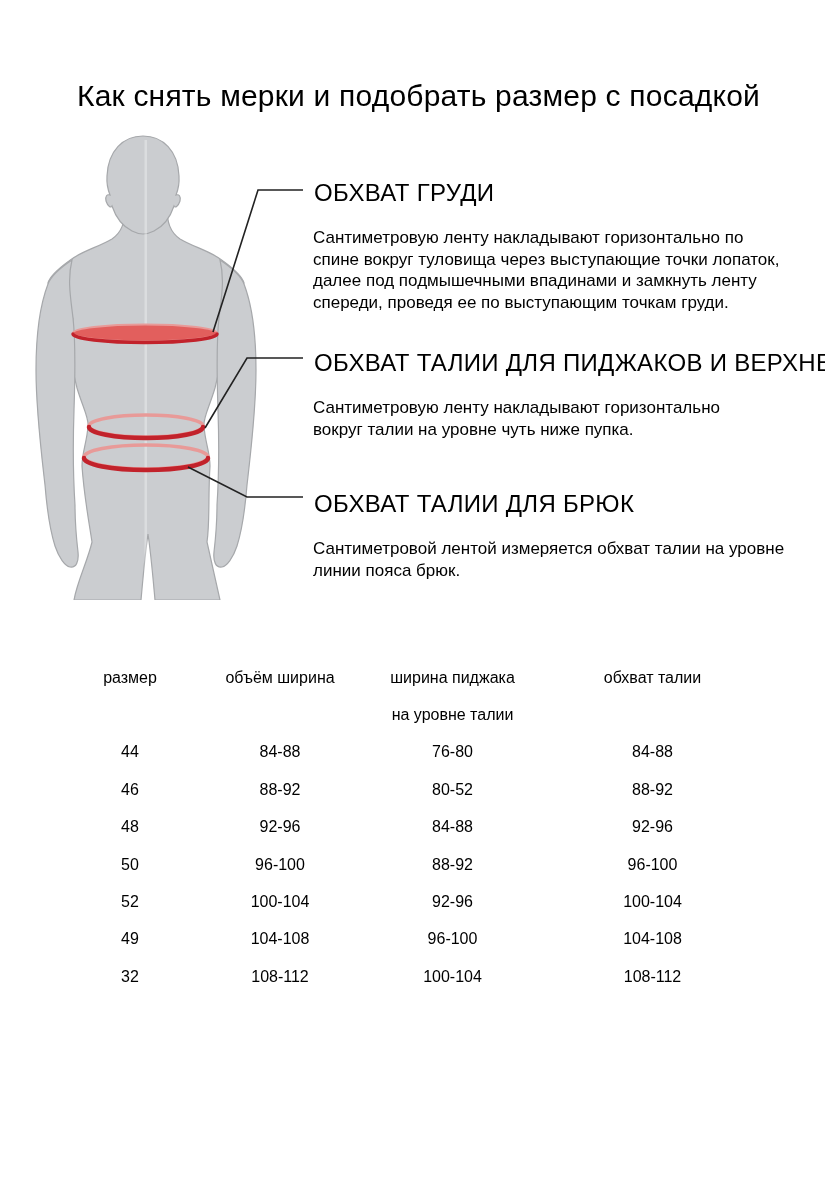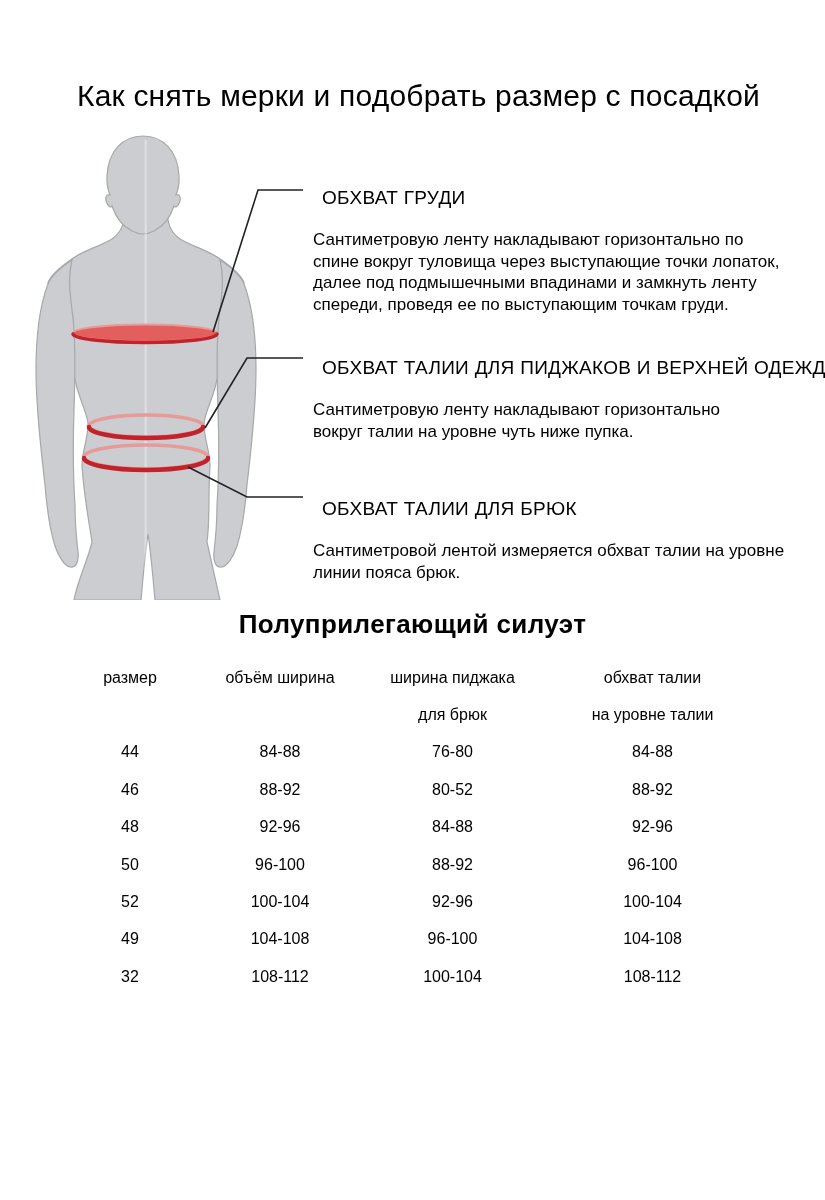--- a/index.html
+++ b/index.html
@@ -16,21 +16,21 @@
   
   .sil        { fill:var(--silhouette); stroke:var(--outline); stroke-width:1.2; }
   .hl         { fill:#ffffff; opacity:0.32; }
   .band-fill  { fill:var(--band_fill); stroke:var(--band_light); stroke-width:2; }
   .chest-dark { fill:none; stroke:var(--band_dark); stroke-width:3.5; stroke-linecap:round; }
   .ring-light { fill:none; stroke:var(--band_light); stroke-width:3.5; }
   .ring-dark  { fill:none; stroke:var(--band_dark); stroke-width:4.5; stroke-linecap:round; }
   .leader     { fill:none; stroke:var(--leader); stroke-width:1.6; }
 
   .ann { position:absolute; left:310px; width:505px; }
-  .ann h2 { margin:12px; font-size:19px; font-weight:400; letter-spacing:0.3px; white-space:nowrap; }
+  .ann h2 { margin:4px; font-size:24px; font-weight:400; letter-spacing:0.3px; white-space:nowrap; }
   .ann p  { margin:20px 0 0 3px; font-size:17px; line-height:21.5px; white-space:pre-line; }
   #ann-chest          { top:175px; }
   #ann-waist-jacket   { top:345px; }
   #ann-waist-trousers { top:486px; }
 
   .subtitle {
     position:absolute; top:609px; left:0; width:825px; margin:0;
     text-align:center; font-size:26px; font-weight:700; letter-spacing:0.4px;
   }
   .size-table { position:absolute; top:659px; left:60px; width:700px; font-size:16px; }
@@ -153,33 +153,31 @@
     <p>Сантиметровую  ленту накладывают горизонтально
 вокруг талии на уровне чуть ниже пупка.</p>
   </section>
 
   <section class="ann" id="ann-waist-trousers">
     <h2>ОБХВАТ ТАЛИИ ДЛЯ БРЮК</h2>
     <p>Сантиметровой лентой измеряется обхват талии на уровне
 линии пояса брюк.</p>
   </section>
 
-  <h2 class="subtitle">Полуприлегающий силуэт</h2>
 
   <div class="size-table">
     <div class="tr">
       <div>размер</div>
       <div>объём ширина</div>
       <div>ширина пиджака</div>
       <div>обхват талии</div>
     </div>
     <div class="tr">
       <div></div>
       <div></div>
-      <div>для брюк</div>
       <div>на уровне талии</div>
     </div>
 
     <div class="tr">
       <div>44</div>
       <div>84-88</div>
       <div>76-80</div>
       <div>84-88</div>
     </div>
     <div class="tr">

